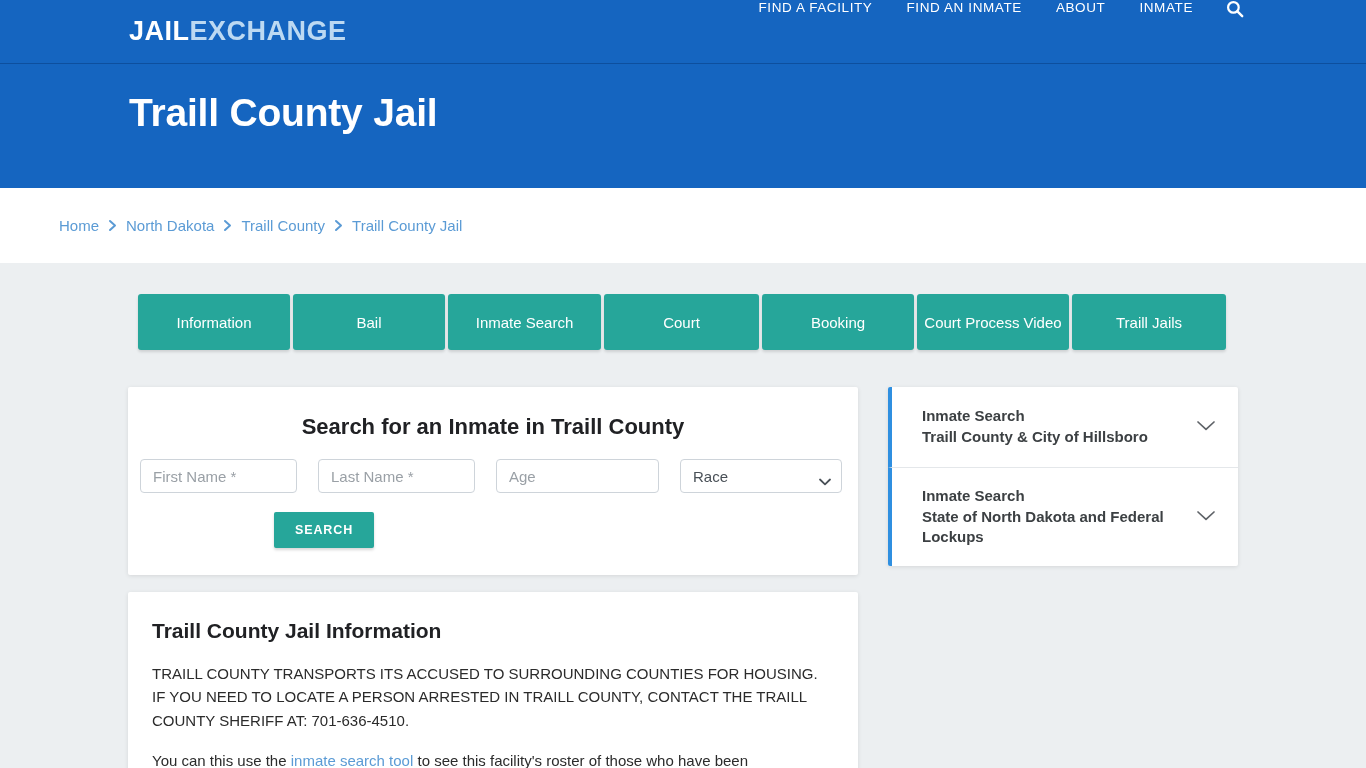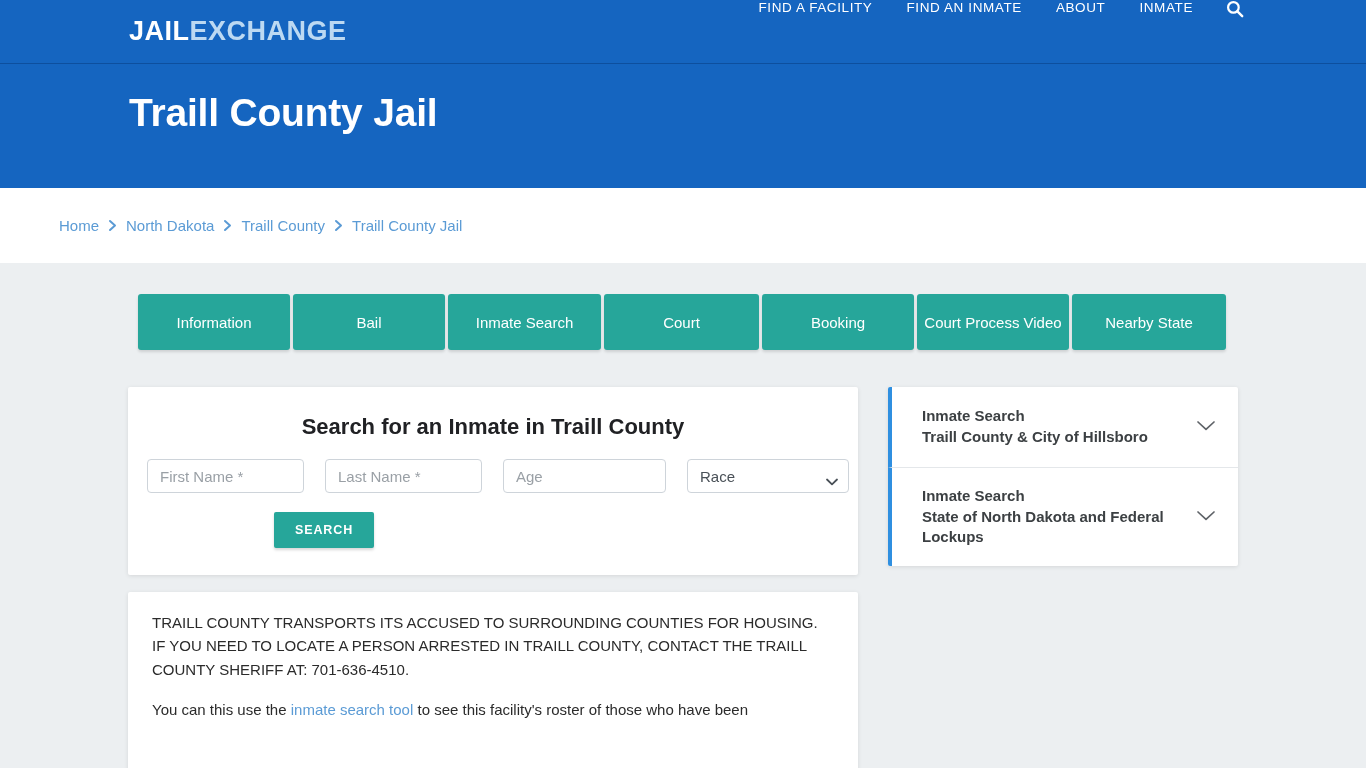--- a/index.html
+++ b/index.html
@@ -150,21 +150,21 @@
     margin: 0;
     padding-top: 27px;
     text-align: center;
     font-size: 22px;
     font-weight: bold;
     color: #202124;
   }
   .form-row {
     display: flex;
     gap: 21px;
-    padding: 19px 24px 0 19px;
+    padding: 19px 24px 0 12px;
     align-items: center;
   }
   .fld {
     height: 34px;
     border: 1px solid #ced4da;
     border-radius: 4px;
     background: #ffffff;
     font-size: 15px;
     color: #495057;
     padding: 0 12px;
@@ -322,21 +322,21 @@
 
 <div class="page">
 
   <div class="tabs">
     <div class="tab">Information</div>
     <div class="tab">Bail</div>
     <div class="tab">Inmate Search</div>
     <div class="tab">Court</div>
     <div class="tab">Booking</div>
     <div class="tab">Court Process Video</div>
-    <div class="tab">Nearby State</div>
+    <div class="tab">Traill Jails</div>
   </div>
 
   <div class="search-card">
     <h2>Search for an Inmate in Traill County</h2>
     <div class="form-row">
       <input class="fld fld-first" type="text" placeholder="First Name *" style="">
       <input class="fld fld-last" type="text" placeholder="Last Name *" style="">
       <input class="fld fld-age" type="text" placeholder="Age" style="">
       <span class="sel-wrap">
         <select class="sel">
@@ -346,20 +346,21 @@
           <svg width="12" height="8" viewBox="0 0 12 8">
               <polyline points="1,1.5 6,6.3 11,1.5" fill="none" stroke="#495057" stroke-width="1.8" stroke-linecap="round" stroke-linejoin="round"></polyline>
             </svg>
         </span>
       </span>
     </div>
     <button class="search-btn">SEARCH</button>
   </div>
 
   <div class="info-card">
+    <h3>Traill County Jail Information</h3>
     <p>TRAILL COUNTY TRANSPORTS ITS ACCUSED TO SURROUNDING COUNTIES FOR HOUSING.  IF YOU NEED TO LOCATE A PERSON ARRESTED IN TRAILL COUNTY, CONTACT THE TRAILL COUNTY SHERIFF AT: 701-636-4510.</p>
     <p class="second"><span>You can this use the </span><a href="#">inmate search tool</a><span> to see this facility's roster of those who have been</span></p>
   </div>
 
   <div class="rail">
     <div class="acc">
       <div class="acc-txt">
         <div>Inmate Search</div>
         <div>Traill County &amp; City of Hillsboro</div>
       </div>

